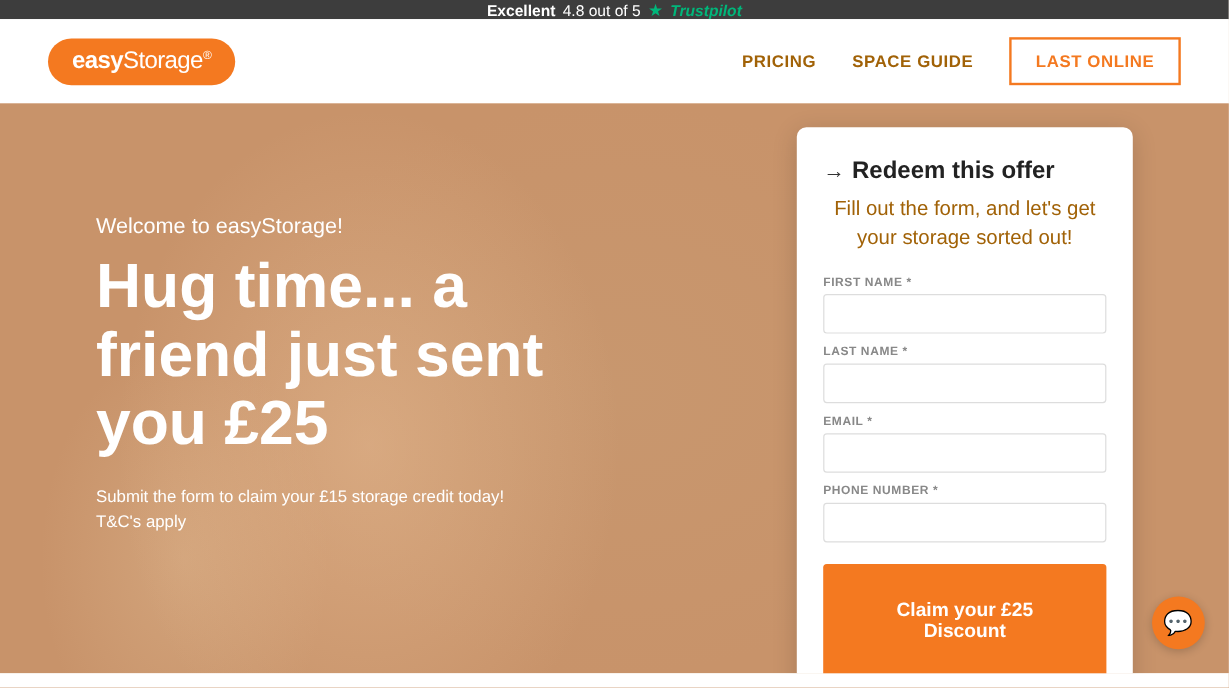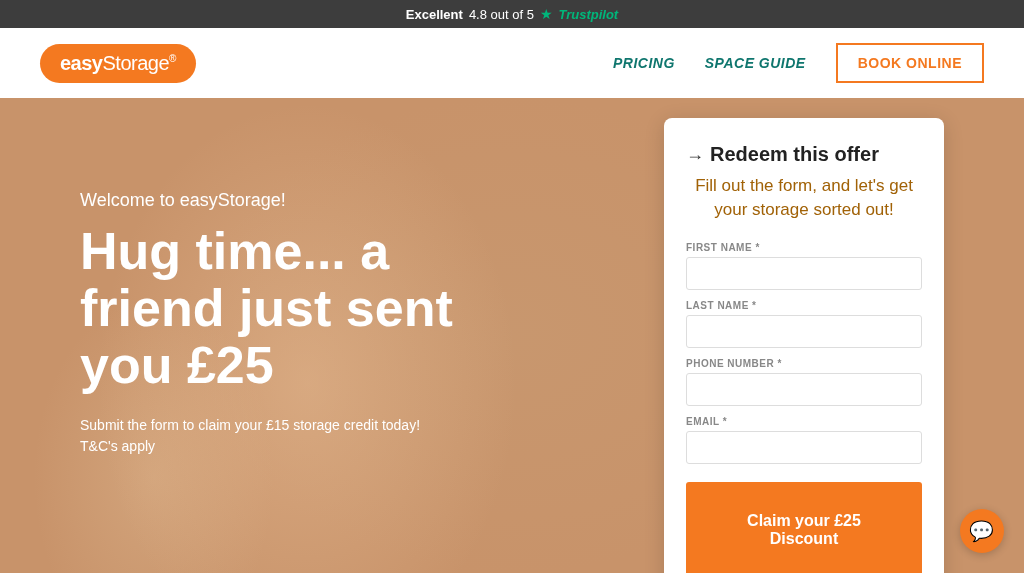--- a/index.html
+++ b/index.html
@@ -9,21 +9,21 @@
     .trustpilot-bar {
       background: #3d3d3d;
       color: #fff;
       text-align: right;
       padding: 5px 0;
       font-size: 13px;
       display: flex;
       align-items: center;
       justify-content: center;
       gap: 6px;
-      height: 28px;
+      height: 16px;
     }
     .trustpilot-bar .excellent { font-weight: bold; }
     .trustpilot-star { color: #00b67a; font-size: 14px; }
     .trustpilot-logo { color: #00b67a; font-weight: bold; font-style: italic; }
 
     
     nav {
       background: #fff;
       display: flex;
       align-items: center;
@@ -51,27 +51,26 @@
       color: #fff;
       font-size: 10px;
       vertical-align: super;
     }
     .nav-links {
       display: flex;
       align-items: center;
       gap: 30px;
     }
     .nav-link {
-      color: #0f766e;
+      color: #a16207;
       font-size: 14px;
       font-weight: 600;
       letter-spacing: 0.5px;
       text-decoration: none;
       cursor: pointer;
-      font-style: italic;
     }
     .book-online-btn {
       border: 2px solid #f47920;
       color: #f47920;
       padding: 10px 20px;
       font-size: 14px;
       font-weight: 700;
       background: #fff;
       cursor: pointer;
       letter-spacing: 0.5px;
@@ -227,21 +226,21 @@
   <span class="trustpilot-logo">Trustpilot</span>
 </div>
 
 <nav>
   <div class="logo-wrap">
     <span class="logo-text">easy<span>Storage</span><span class="logo-reg">®</span></span>
   </div>
   <div class="nav-links">
     <a class="nav-link">PRICING</a>
     <a class="nav-link">SPACE GUIDE</a>
-    <button class="book-online-btn">BOOK ONLINE</button>
+    <button class="book-online-btn">LAST ONLINE</button>
   </div>
 </nav>
 
 <div class="hero">
   <div class="hero-bg"></div>
   <div class="hero-photo-sim"></div>
 
   <div class="hero-content">
     <p class="hero-welcome">Welcome to easyStorage!</p>
     <h1 class="hero-headline">Hug time... a friend just sent you £25</h1>
@@ -258,27 +257,27 @@
 
     <div class="form-group">
       <label class="form-label">FIRST NAME *</label>
       <input class="form-input" type="text" style="">
     </div>
     <div class="form-group">
       <label class="form-label">LAST NAME *</label>
       <input class="form-input" type="text" style="">
     </div>
     <div class="form-group">
+      <label class="form-label">EMAIL *</label>
+      <input class="form-input" type="email" style="">
+    </div>
+    <div class="form-group">
       <label class="form-label">PHONE NUMBER *</label>
       <input class="form-input" type="tel" style="">
     </div>
-    <div class="form-group">
-      <label class="form-label">EMAIL *</label>
-      <input class="form-input" type="email" style="">
-    </div>
 
     <button class="claim-btn">Claim your £25 Discount</button>
   </div>
 
   <div class="chat-btn">
     <span>💬</span>
   </div>
 </div>
 
 </body></html>

